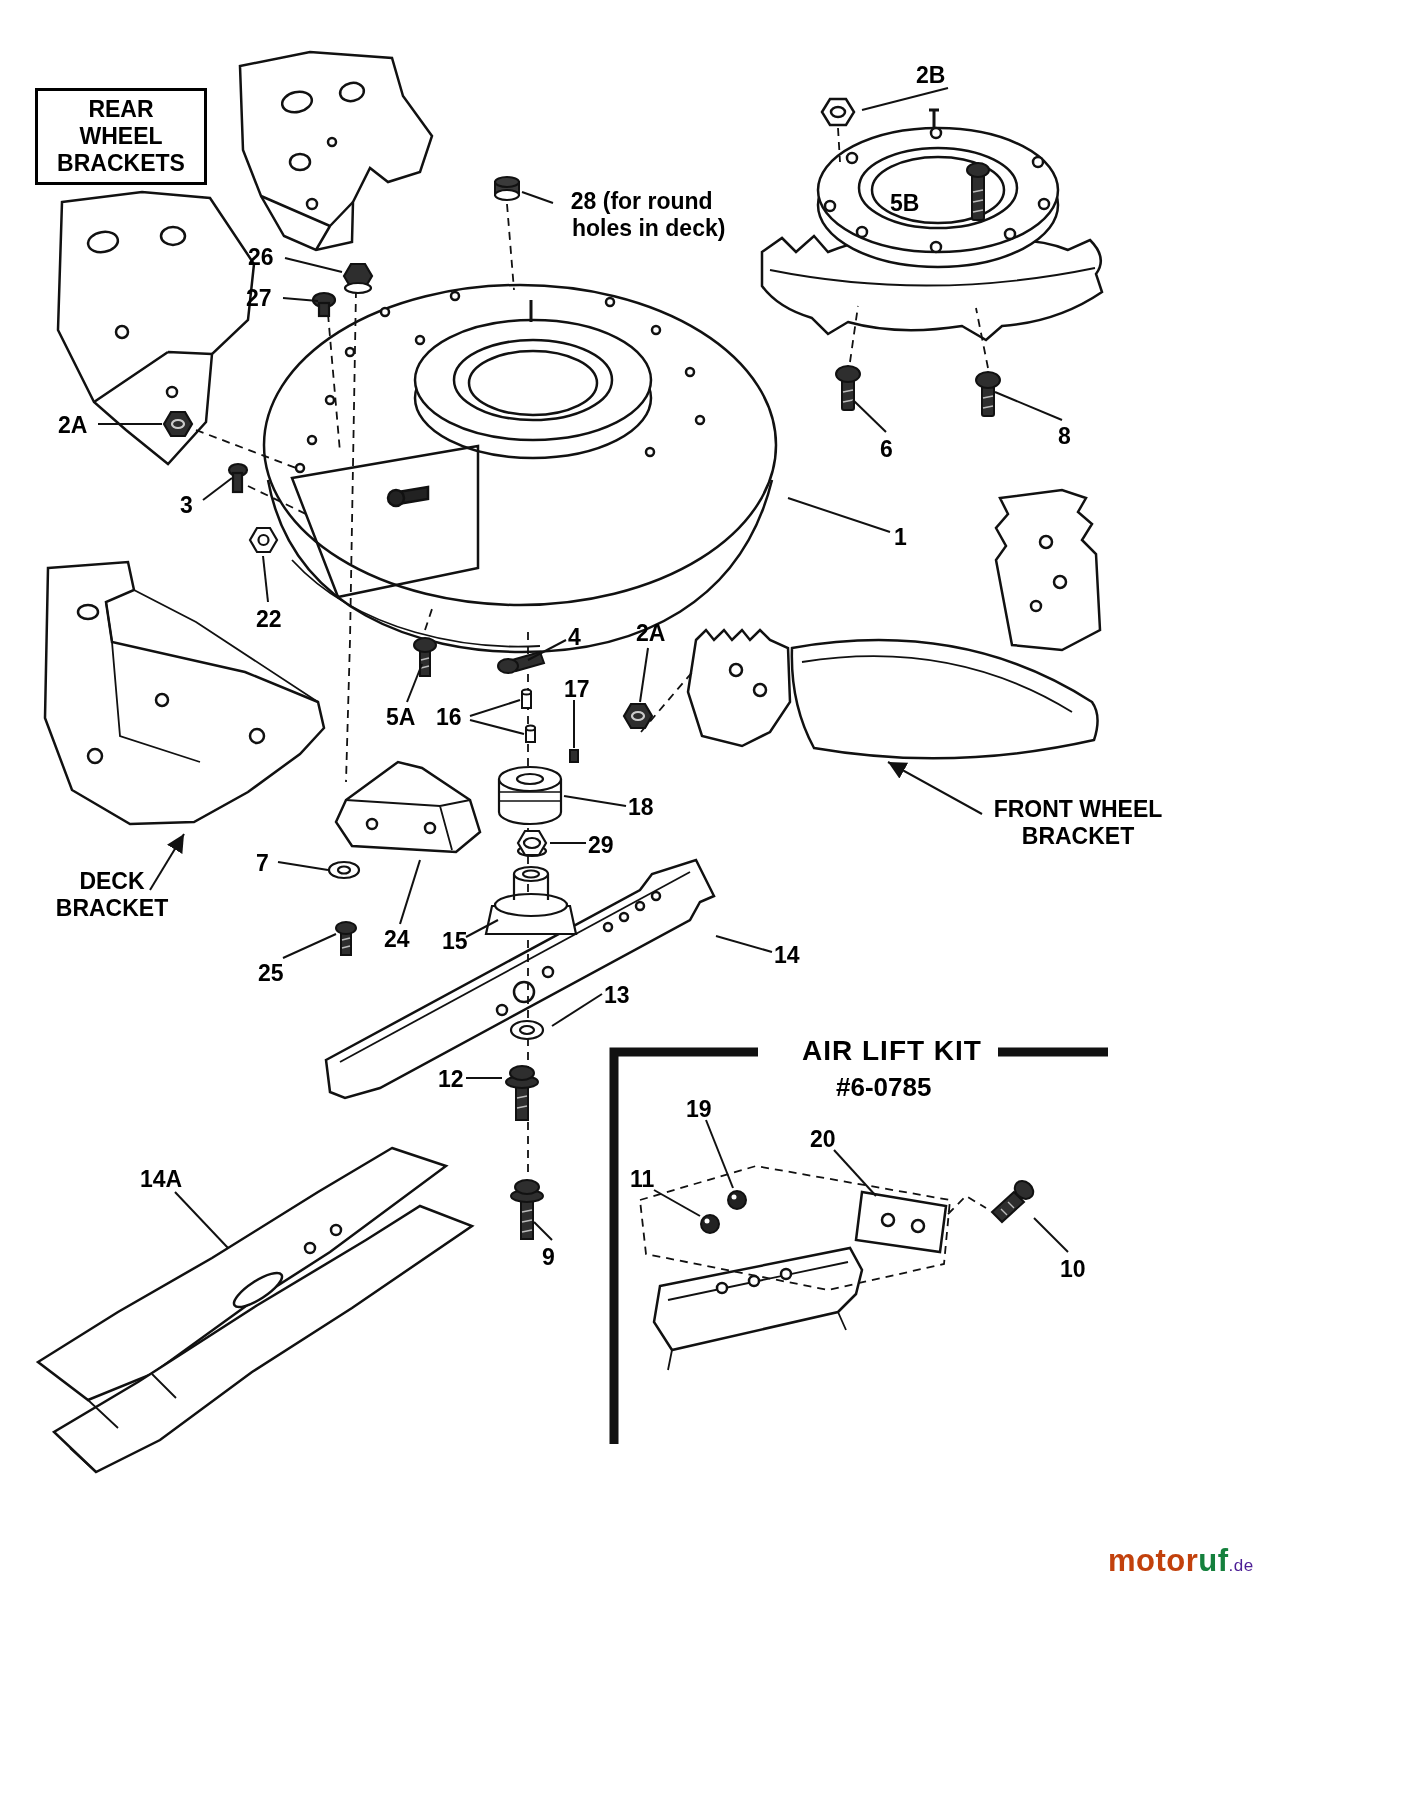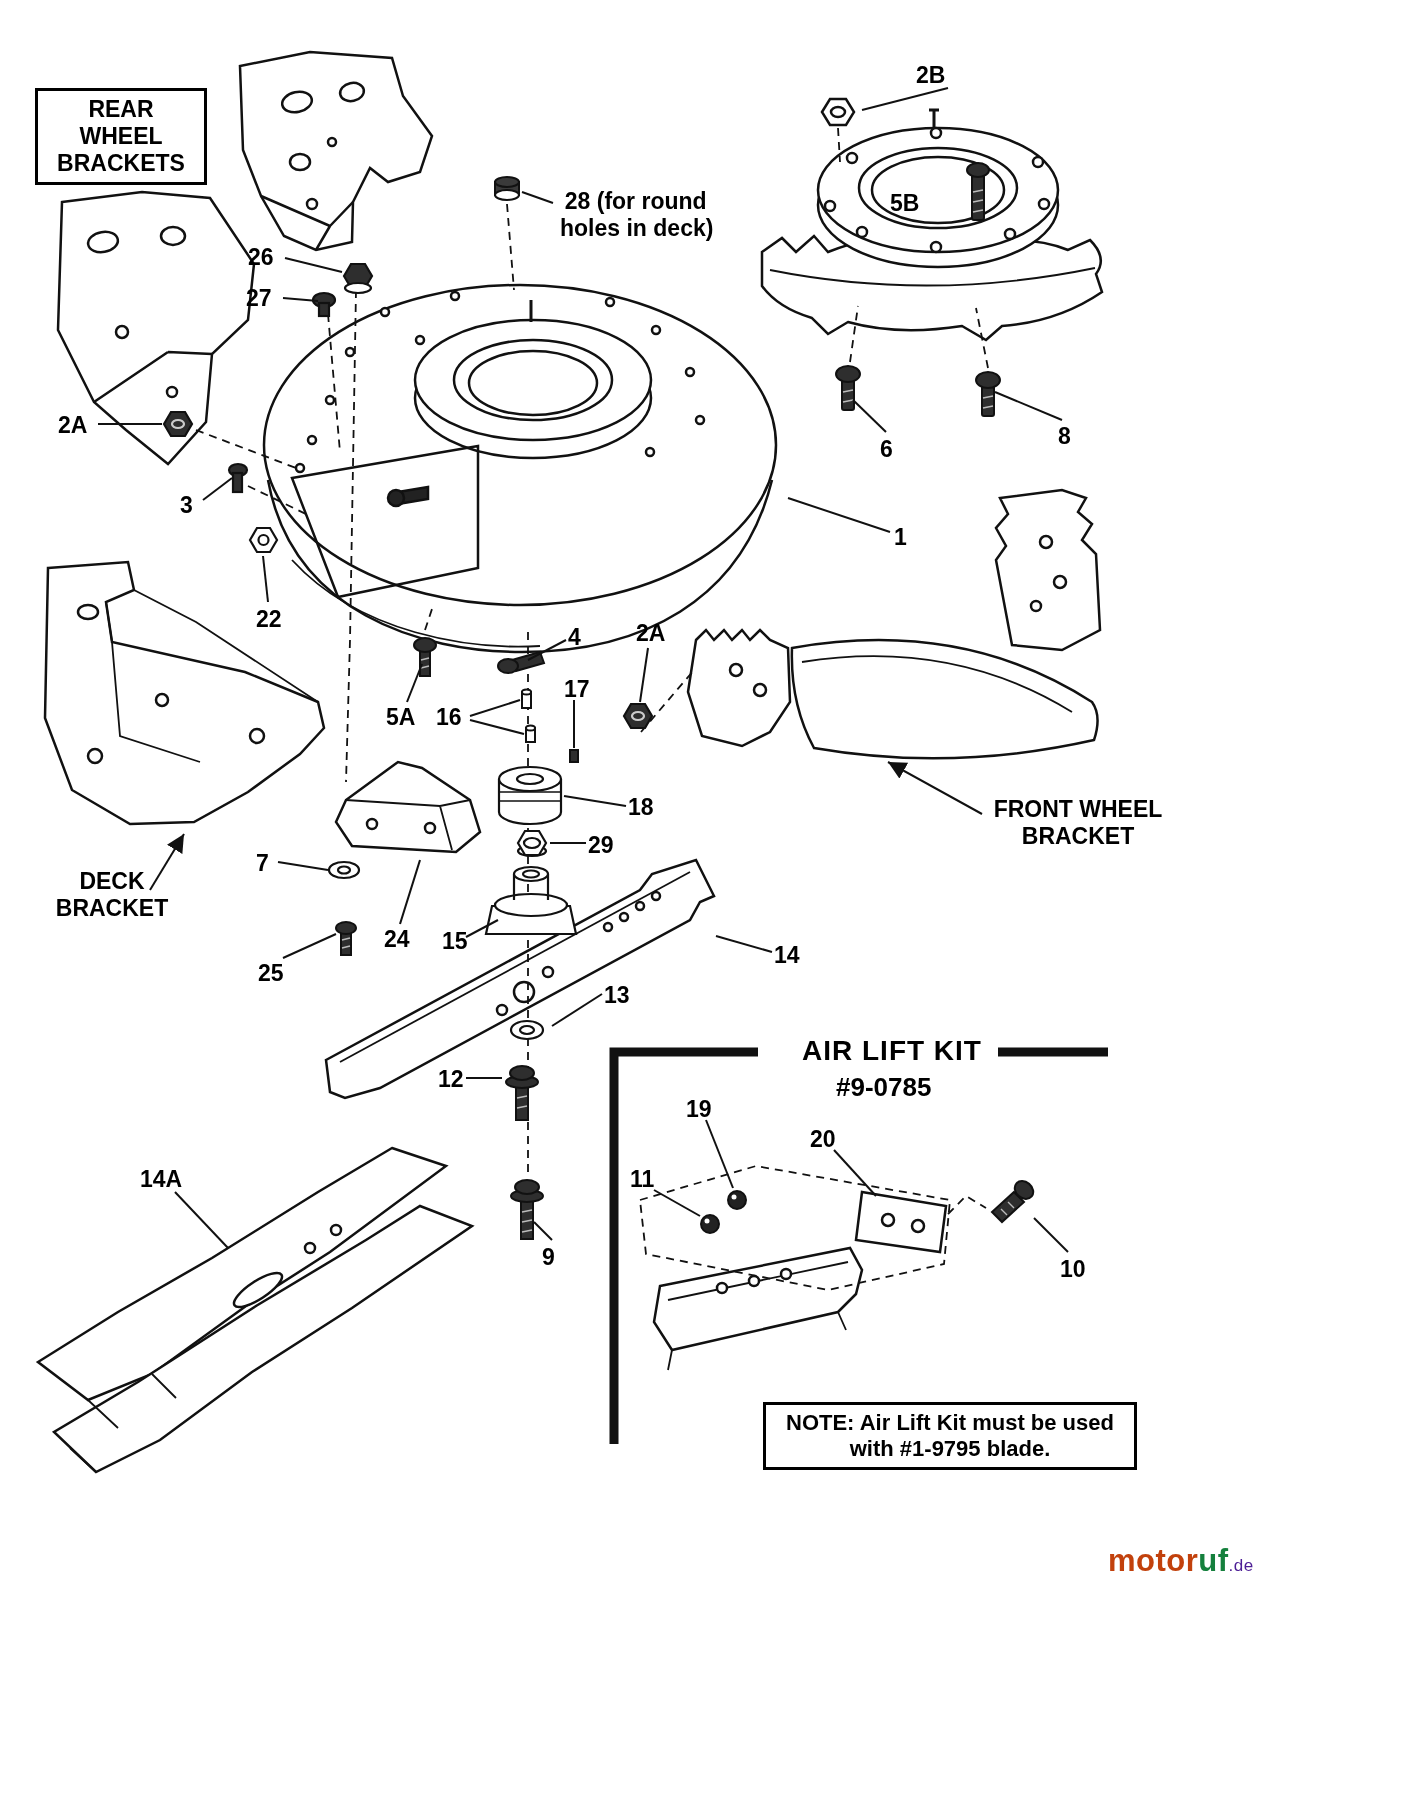--- a/index.html
+++ b/index.html
@@ -332,41 +332,37 @@
   </g>
 </svg>
 
 <div class="label boxed" style="left:35px;top:88px;width:150px;position:absolute">
   <div>REAR WHEEL</div>
   <div>BRACKETS</div>
 </div>
 
 <div class="label" style="left:558px;top:188px">
   <div>28 (for round</div>
-  <div style="margin-left:2px">holes in deck)</div>
+  <div style="margin-left:14px">holes in deck)</div>
 </div>
 
 <div class="label" style="left:52px;top:868px;width:120px;text-align:center">
   <div>DECK</div>
   <div>BRACKET</div>
 </div>
 
 <div class="label" style="left:978px;top:796px;width:200px;text-align:center">
   <div>FRONT WHEEL</div>
   <div>BRACKET</div>
 </div>
 
 <div class="label kit-title" style="left:782px;top:1034px">AIR LIFT KIT</div>
 
-<div class="label kit-part" style="left:836px;top:1072px">#9-0785</div>
-
-<div class="label boxed" style="left:763px;top:1402px;width:352px;position:absolute;font-size:22px">
-  <div>NOTE: Air Lift Kit must be used</div>
-  <div>with #1-9795 blade.</div>
-</div>
+<div class="label kit-part" style="left:836px;top:1072px">#6-0785</div>
+
 
 <div id="callout-layer">
       <div class="callout" style="left: 916px; top: 62px;">2B</div>
       <div class="callout" style="left: 890px; top: 190px;">5B</div>
       <div class="callout" style="left: 248px; top: 244px;">26</div>
       <div class="callout" style="left: 246px; top: 285px;">27</div>
       <div class="callout" style="left: 58px; top: 412px;">2A</div>
       <div class="callout" style="left: 180px; top: 492px;">3</div>
       <div class="callout" style="left: 256px; top: 606px;">22</div>
       <div class="callout" style="left: 880px; top: 436px;">6</div>

